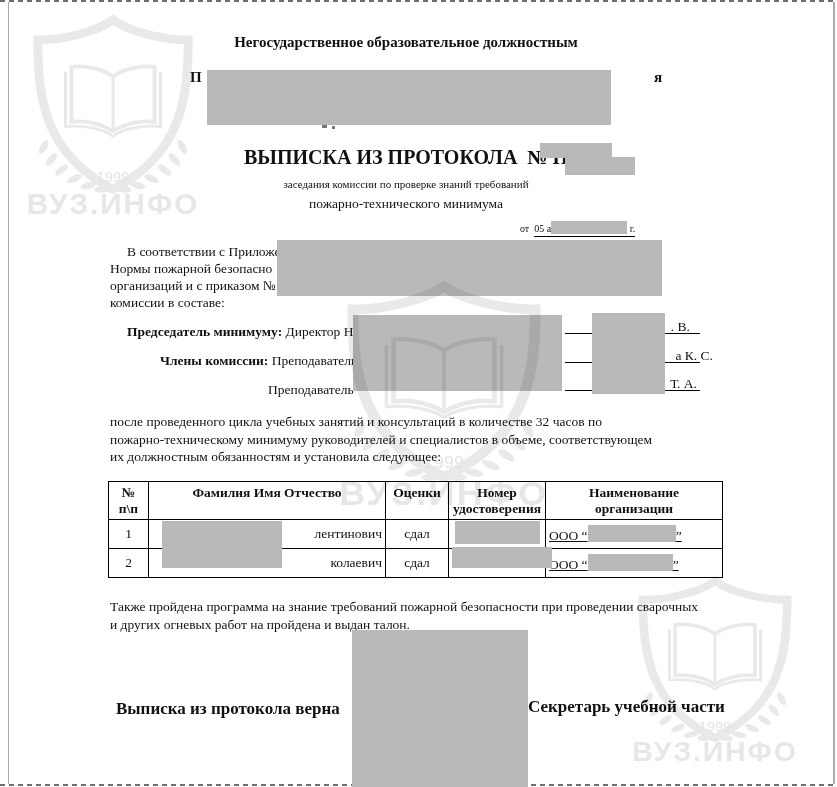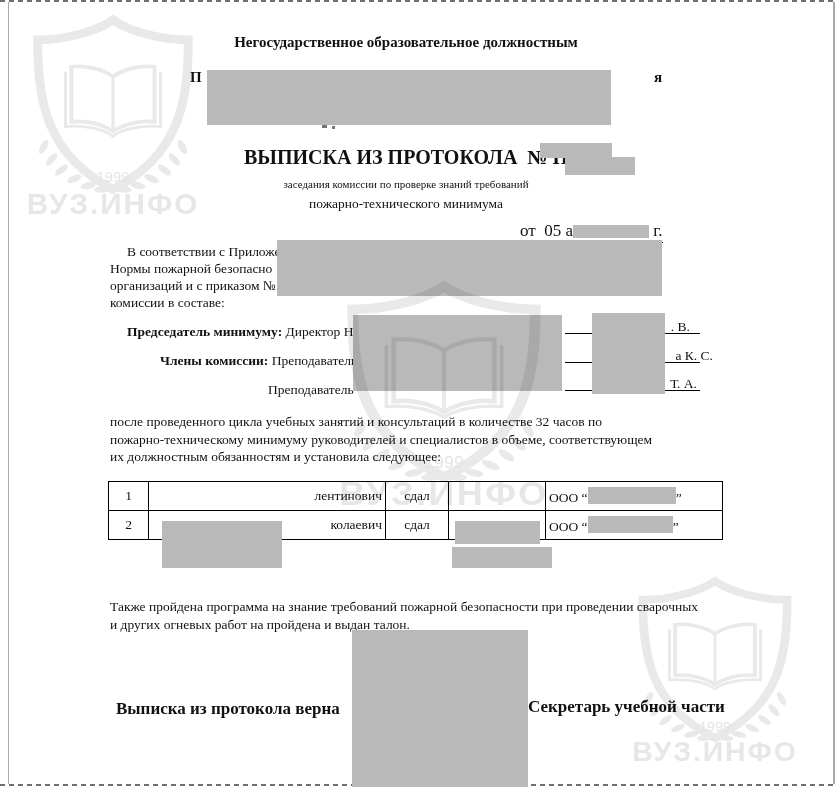--- a/index.html
+++ b/index.html
@@ -23,21 +23,21 @@
   .sigtext{position:absolute;z-index:20;text-align:right;font-size:13.5px;}
   .dline{border-bottom:1px solid #000;padding-bottom:2px;}
   
   table.doc{position:absolute;left:108px;top:481px;z-index:20;border-collapse:collapse;
         font-size:13.5px;}
   table.doc th,table.doc td{border:1px solid #000;padding:2px 3px;}
   table.doc th{font-weight:bold;text-align:center;vertical-align:top;line-height:16px;padding-top:3px;height:32px;}
   table.doc td{height:24px;vertical-align:middle;}
   td.cnum,td.cgrade{text-align:center;}
   td.cname{text-align:right;padding-right:14px;}
-  td.corg{padding-left:32px;white-space:nowrap;}
+  td.corg{padding-left:32px;white-space:nowrap;text-decoration:underline;}
   
   .wm{position:absolute;z-index:40;mix-blend-mode:multiply;pointer-events:none;}
   .footerlbl{font-weight:bold;font-size:17px;}
 </style>
 </head>
 <body>
 
 <div class="page">
 
   <div class="dash" style="top:0;"></div>
@@ -50,21 +50,21 @@
   </div>
   <div class="c b" style="left:190px;top:69px;font-size:15px;">П</div>
   <div class="c b" style="left:654px;top:69px;font-size:15px;">я</div>
   <div class="speck" style="left:322px;top:125px;width:5px;height:3px;"></div>
   <div class="speck" style="left:332px;top:126px;width:3px;height:3px;"></div>
 
   <div class="c center b" style="left:110px;top:146px;width:592px;font-size:20px;">ВЫПИСКА ИЗ ПРОТОКОЛА&nbsp; №&nbsp;П</div>
   <div class="c center" style="left:110px;top:178px;width:592px;font-size:11px;">заседания комиссии по проверке знаний требований</div>
   <div class="c center" style="left:110px;top:196px;width:592px;font-size:13.5px;">пожарно-технического минимума</div>
 
-  <div class="c" style="left:520px;top:221px;font-size:17px;">
+  <div class="c" style="left:520px;top:221px;font-size:10px;">
     <span>от</span>&nbsp;
     <span class="dline"><span>05 а</span><span class="redact-inline" style="width:76px;height:13px;"></span>&nbsp;<span>г.</span></span>
   </div>
 
   <div class="c t14" style="left:110px;top:243px;width:560px;">
     <div style="padding-left:17px;">В соответствии с Приложен</div>
     <div>Нормы пожарной безопасно</div>
     <div>организаций и с приказом №</div>
     <div>комиссии в составе:</div>
   </div>
@@ -96,20 +96,27 @@
 
   <table class="doc">
     <colgroup>
       <col style="width:40px">
         <col style="width:237px">
         <col style="width:63px">
         <col style="width:97px">
         <col style="width:177px">
     </colgroup>
     <tbody>
+        <tr>
+      <th>№ п\п</th>
+      <th>Фамилия Имя Отчество</th>
+      <th>Оценки</th>
+      <th>Номер удостоверения</th>
+      <th>Наименование организации</th>
+    </tr>
     <tr>
       <td class="cnum">1</td>
       <td class="cname">лентинович</td>
       <td class="cgrade">сдал</td>
       <td></td>
       <td class="corg"><span>ООО “</span><span class="redact-inline" style="width:88px;height:17px;"></span><span>”</span></td>
     </tr>
     <tr>
       <td class="cnum">2</td>
       <td class="cname">колаевич</td>

